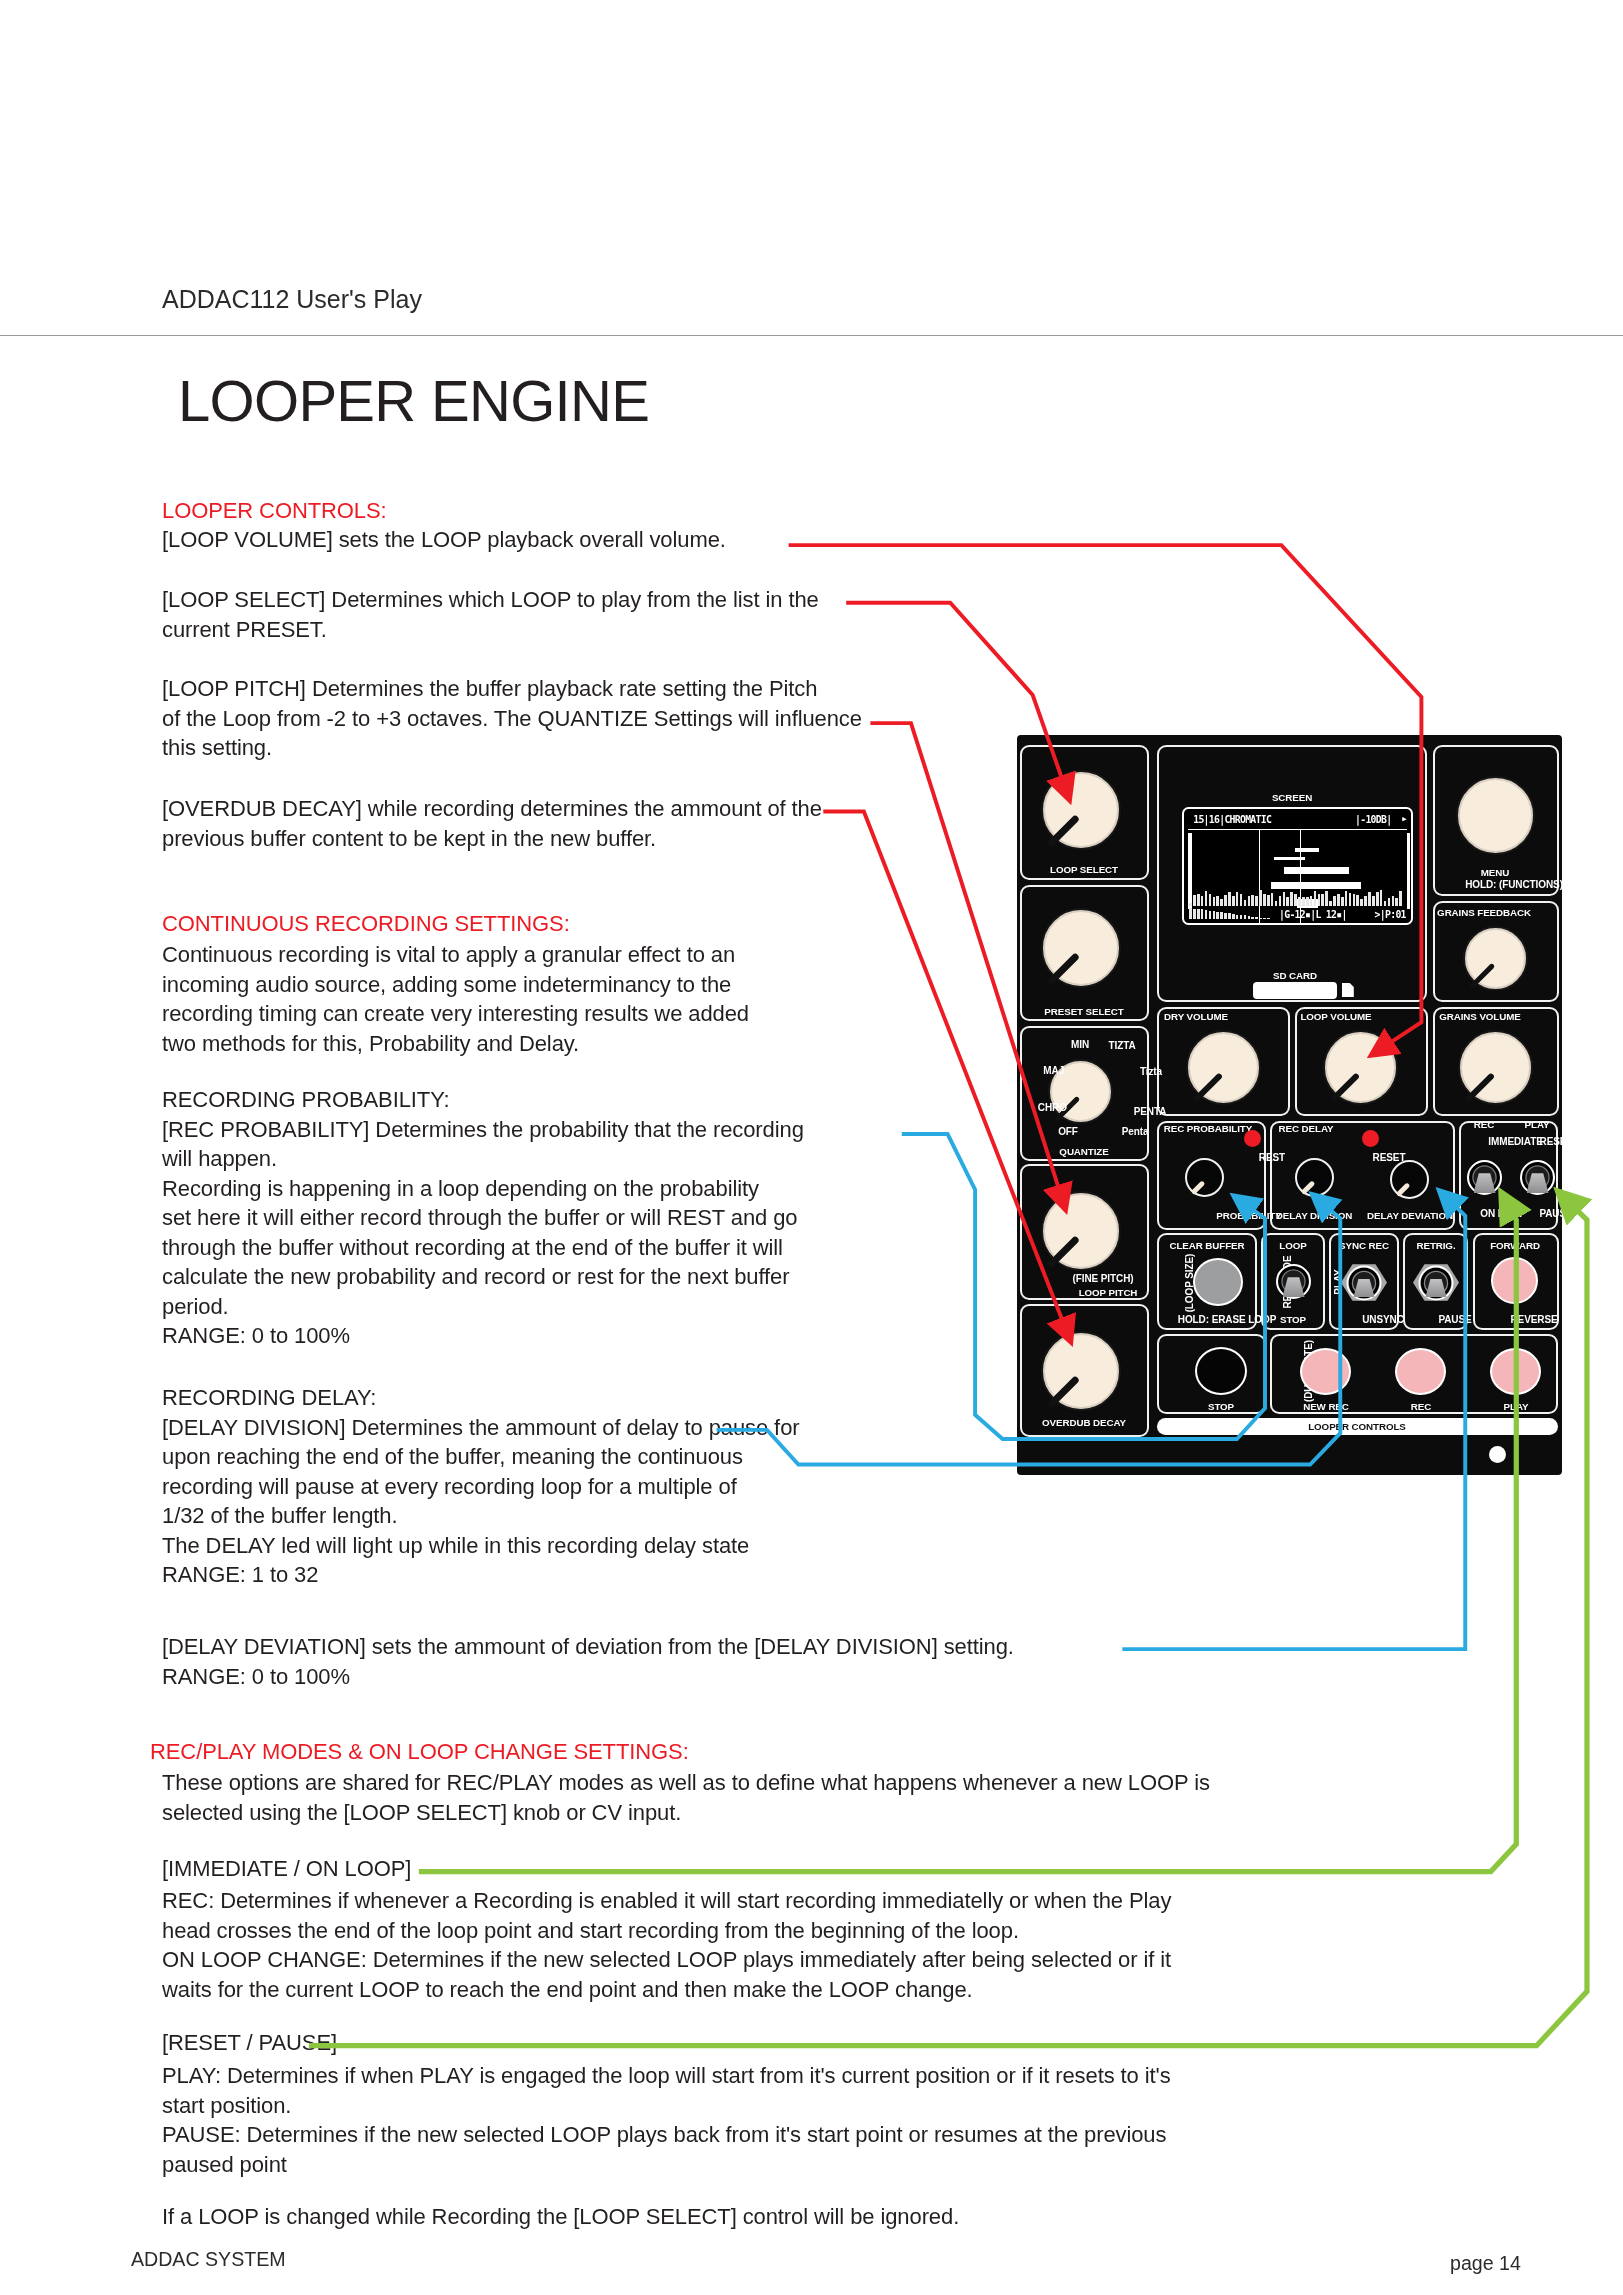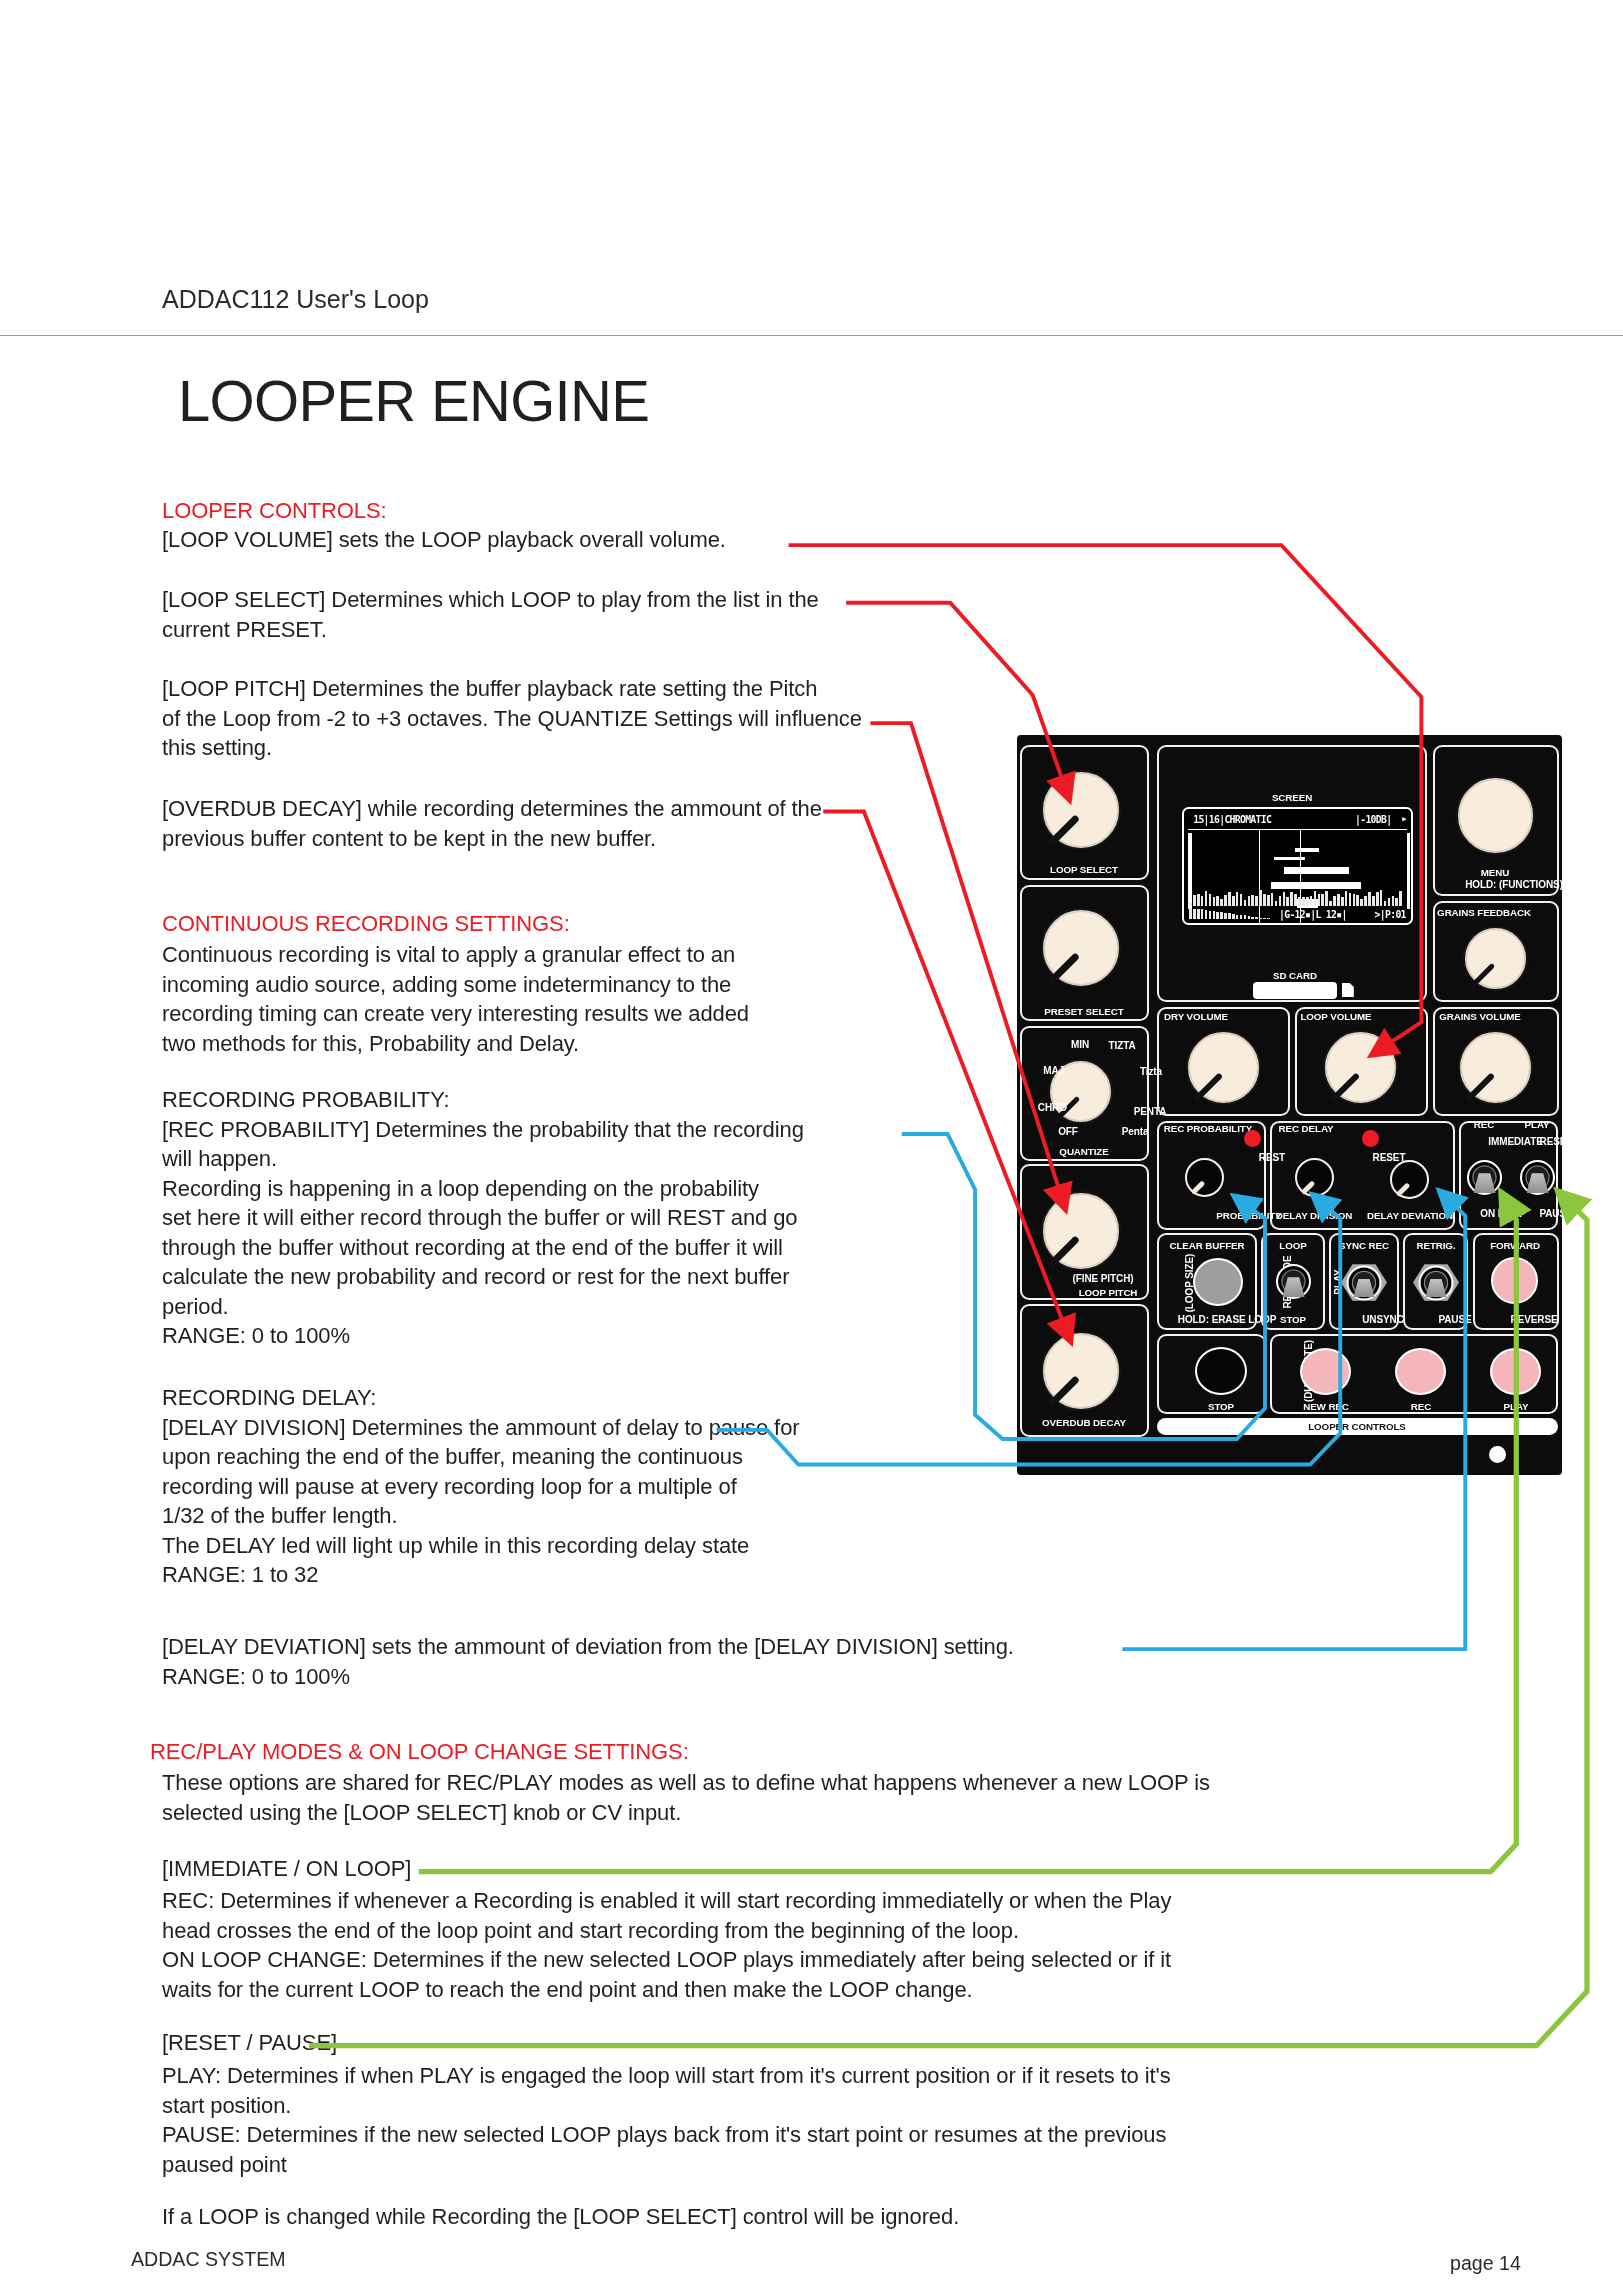--- a/index.html
+++ b/index.html
@@ -55,21 +55,21 @@
   #ramp{left:5.2px;bottom:3.9px;width:85px;height:11.8px;}
   #wave div,#ramp div{background:#e8e8e8;margin-right:1.3px;flex:none;}
 
   svg.lines{position:absolute;left:0;top:0;pointer-events:none;}
 </style>
 </head>
 <body>
 
 <div id="page">
 
-  <div class="guide-title" style="left:162px;top:285px;">ADDAC112 User's Loop</div>
+  <div class="guide-title" style="left:162px;top:285px;">ADDAC112 User's Play</div>
   <div class="rule" style="top:335px;"></div>
   <div class="big-title" style="left:178px;top:367px;">LOOPER ENGINE</div>
 
   <div class="body-text red-head" style="left:162px;top:496px;">LOOPER CONTROLS:</div>
   <div class="body-text" style="left:162px;top:525px;">[LOOP VOLUME] sets the LOOP playback overall volume.</div>
   <div class="body-text" style="left:162px;top:585px;">[LOOP SELECT] Determines which LOOP to play from the list in the
 current PRESET.</div>
   <div class="body-text" style="left:162px;top:674px;">[LOOP PITCH] Determines the buffer playback rate setting the Pitch
 of the Loop from -2 to +3 octaves. The QUANTIZE Settings will influence
 this setting.</div>

